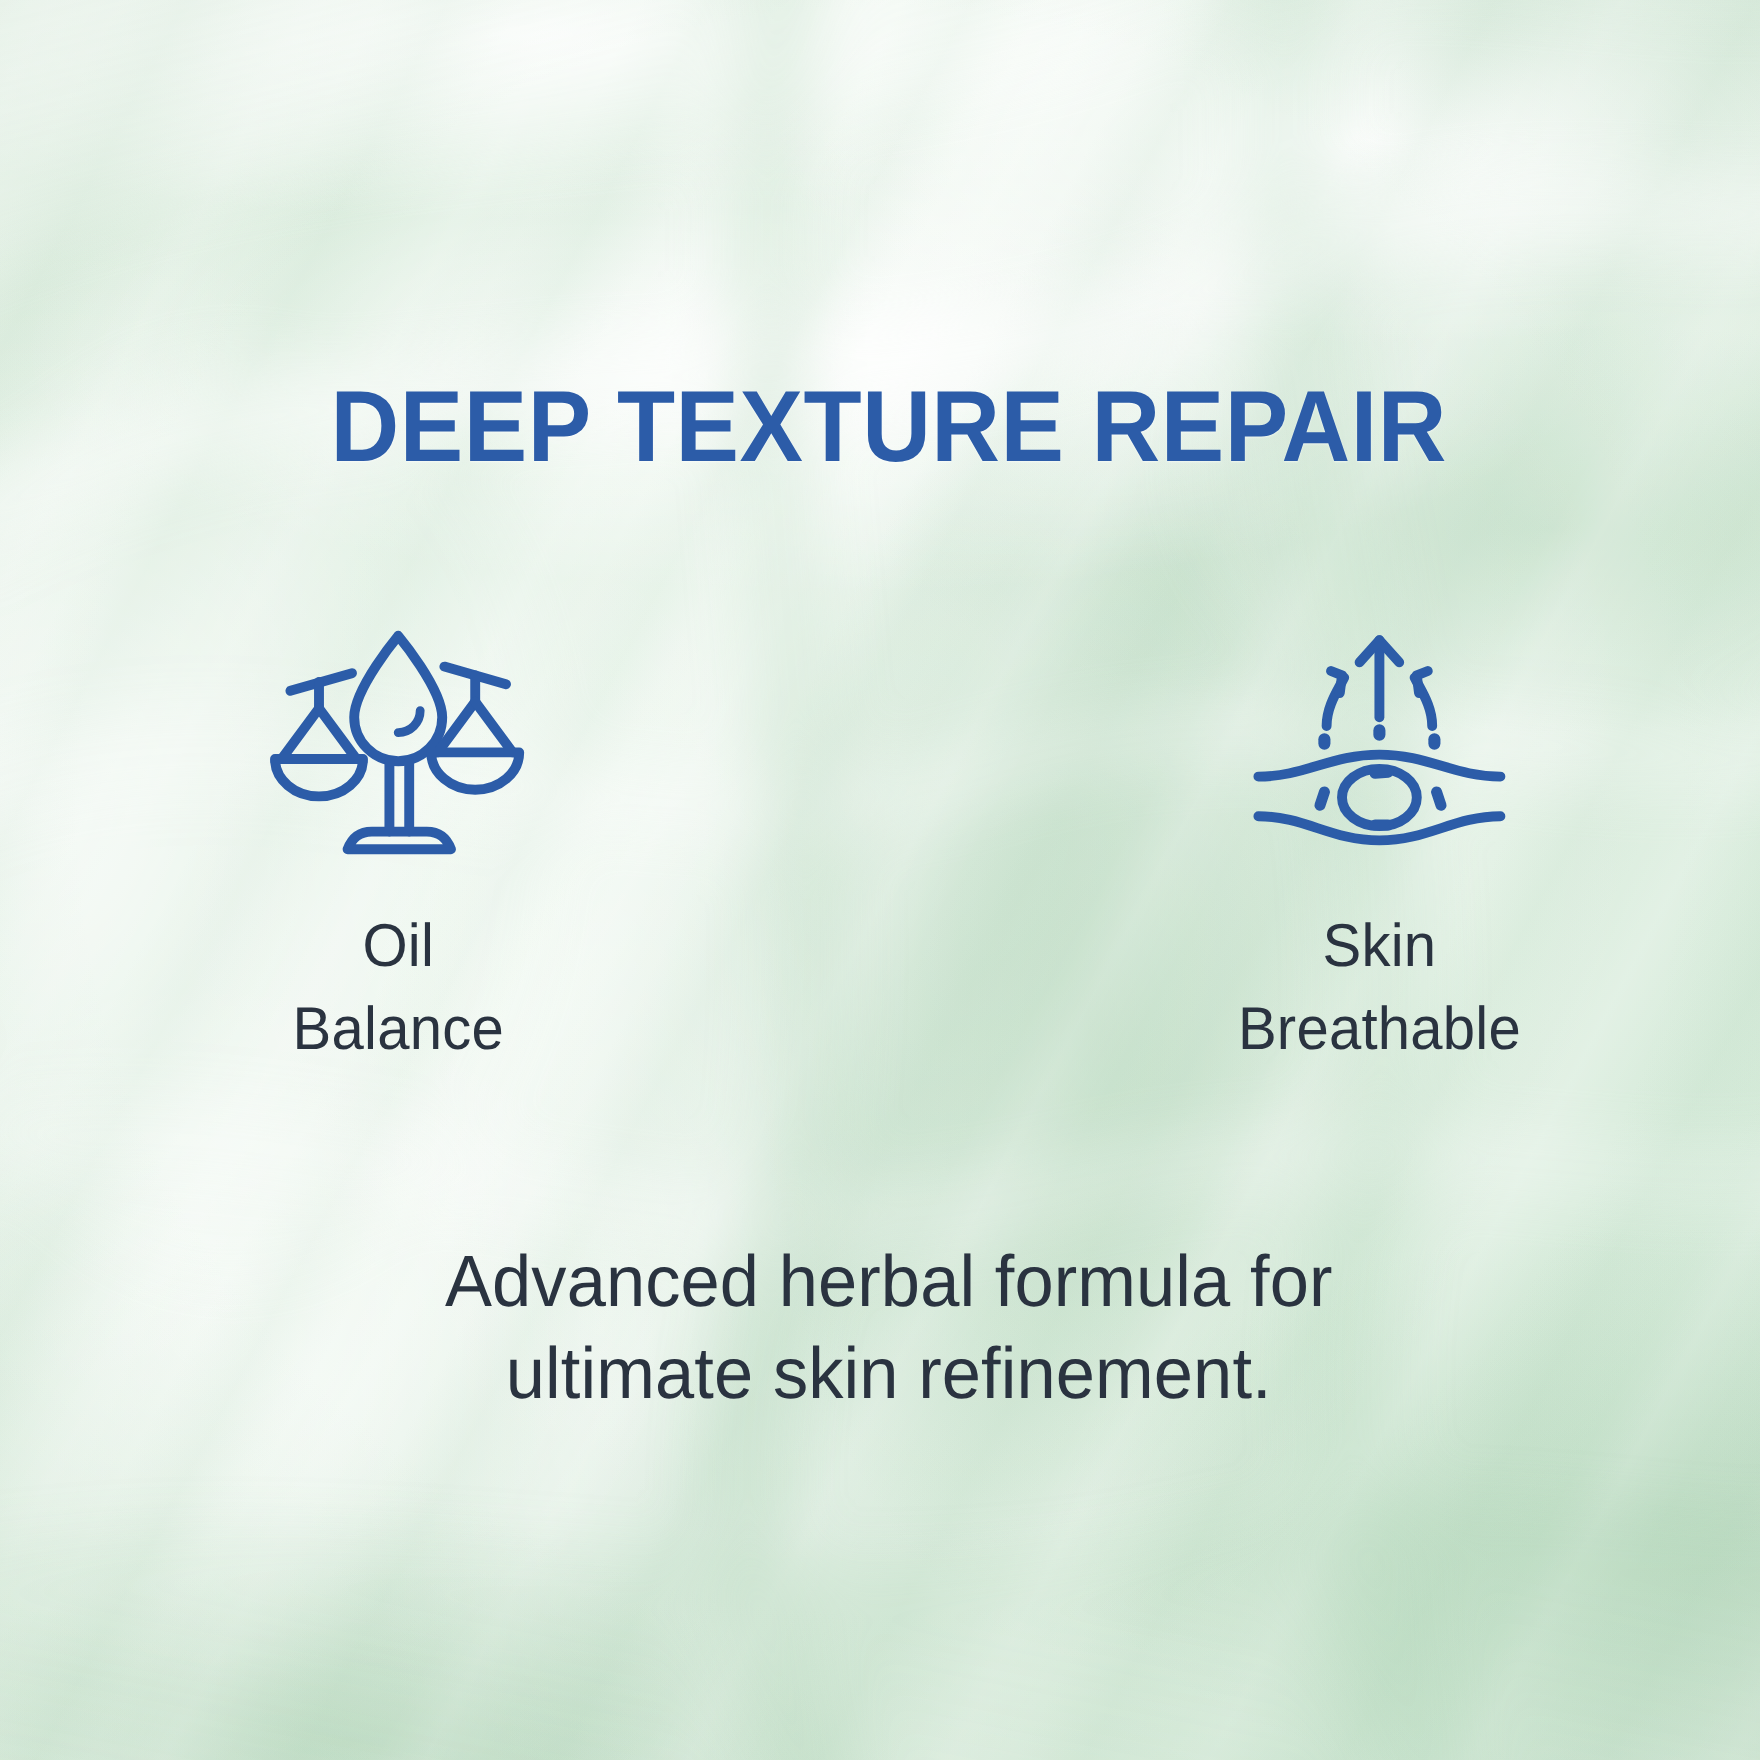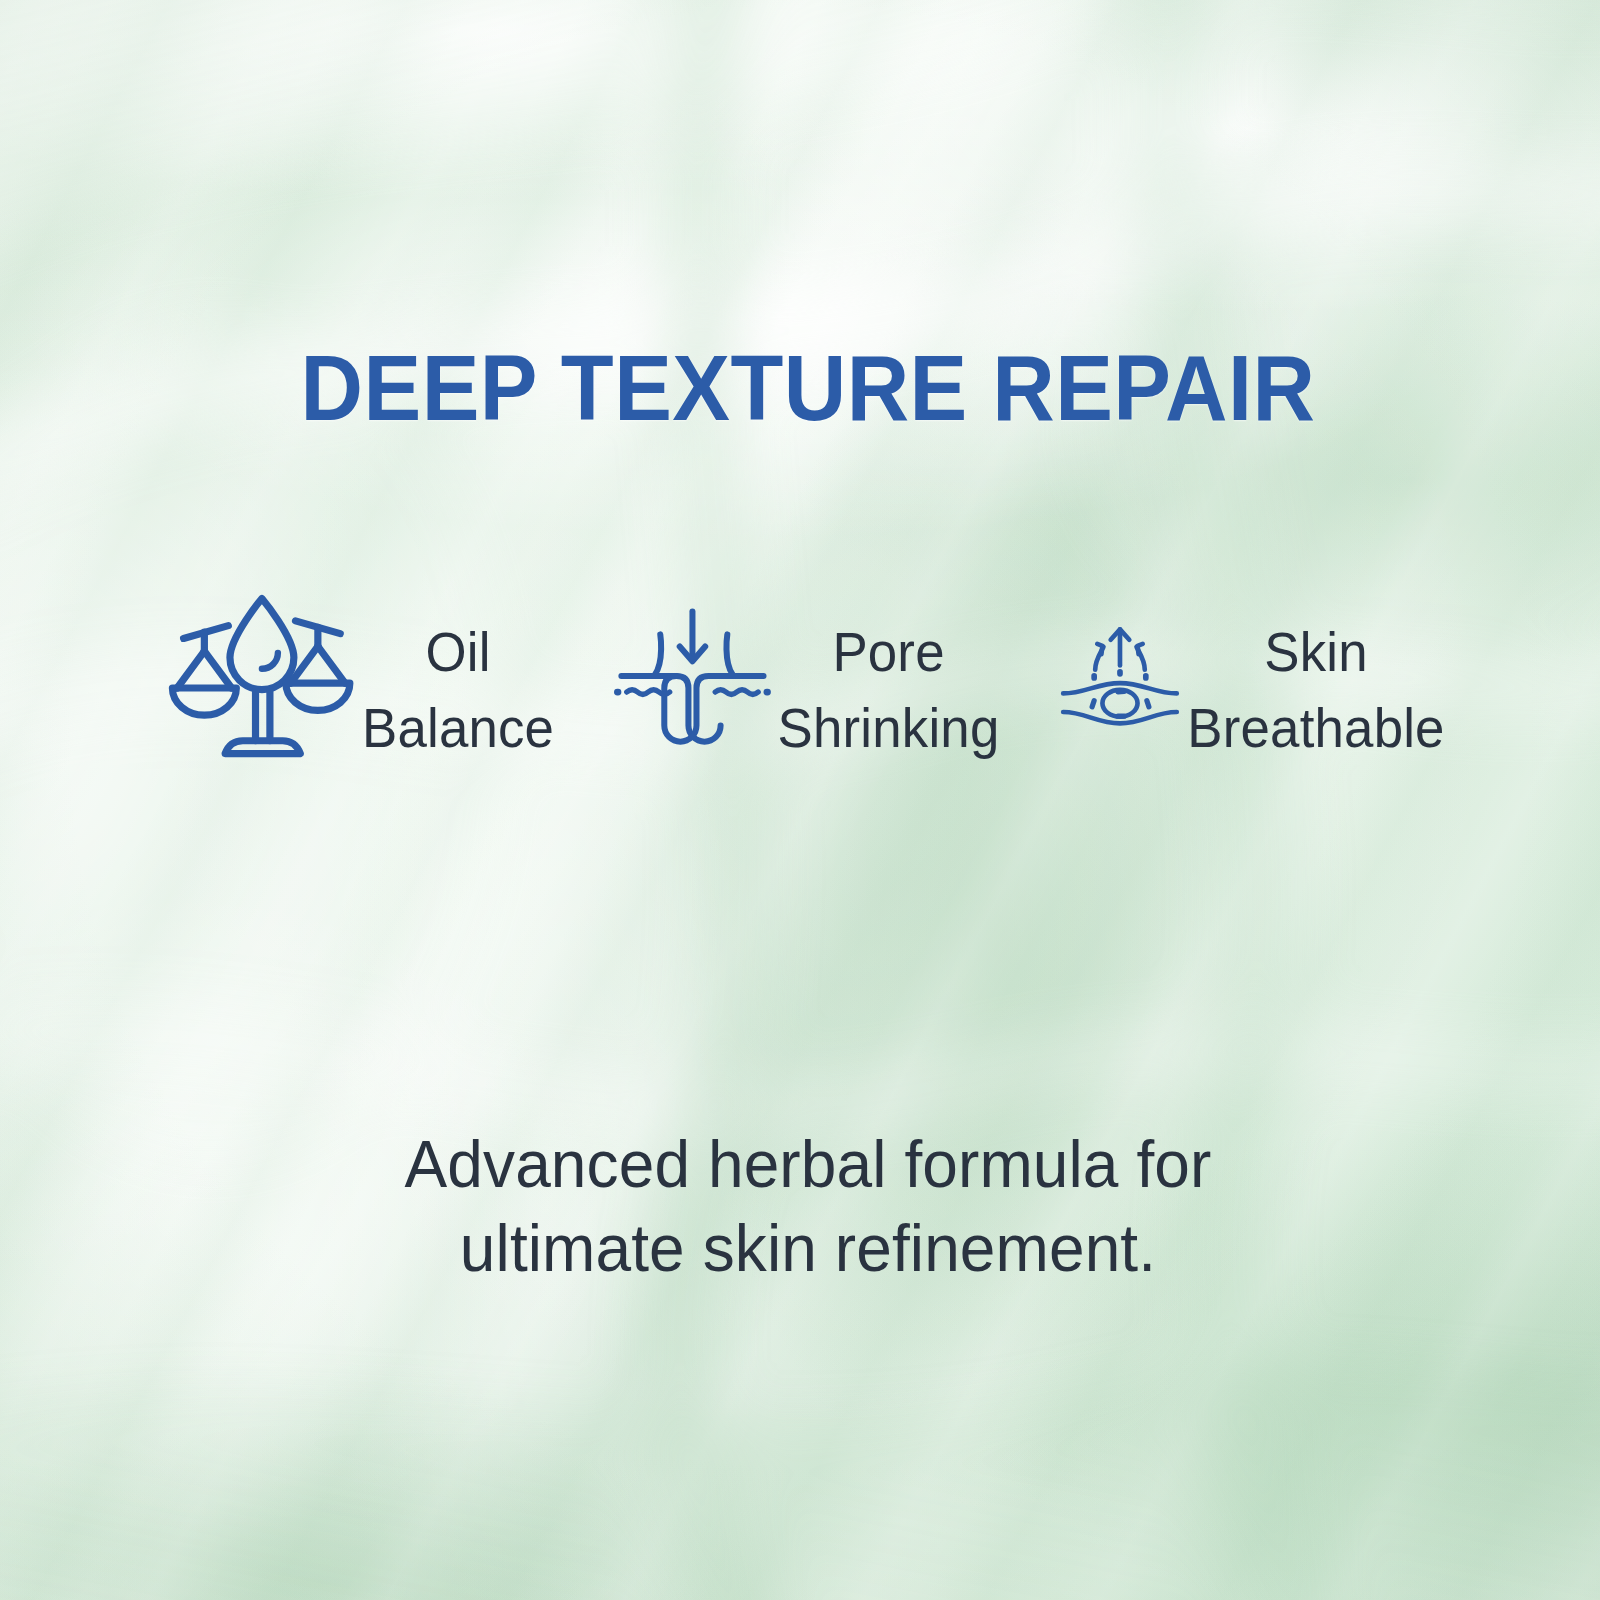--- a/index.html
+++ b/index.html
@@ -63,21 +63,21 @@
     white-space:nowrap;
     text-shadow:0 1px 2px rgba(255,255,255,.55);
   }
 
   #features{
     position:absolute; top:560px; left:150px; right:150px;
     display:flex; justify-content:space-between; align-items:flex-start;
   }
   .feature{
     width:392px;
-    display:flex; align-items:center;
+    display:flex; flex-direction:column; align-items:center;
   }
   .feature-icon{
     width:240px; height:240px;
     display:flex; align-items:center; justify-content:center;
   }
   .feature-icon svg{ width:100%; height:100%; display:block; }
   .feature-label{
     margin-top:22px;
     text-align:center;
     font-size:55px;
@@ -171,49 +171,20 @@
 
           <path d="M150 124 L230 124 a40 34 0 0 1 -80 0 Z"></path>
         </svg>
       </div>
       <div class="feature-label">
         <span>Oil</span>
         <span class="l2">Balance</span>
       </div>
     </div>
 
-    <div class="feature">
-      <div class="feature-icon">
-        <svg viewBox="0 0 240 240" fill="none" stroke="#2c5ca8" stroke-width="9" stroke-linecap="round" stroke-linejoin="round">
-
-          <path d="M120 18 L120 88"></path>
-          <path d="M101 70 L120 92 L139 70"></path>
-
-          <path d="M72 52 C 72 52, 78 92, 64 112"></path>
-
-          <path d="M172 52 C 172 52, 166 92, 180 112"></path>
-
-          <path d="M14 114 L96 114 q18 0 18 18 L114 188 a24 24 0 0 0 48 0"></path>
-
-          <path d="M226 114 L144 114 q-18 0 -18 18 L126 188 a24 24 0 0 1 -48 0 L78 132 q0 -18 18 -18"></path>
-
-          <path d="M22 138 q8 -7 16 0 t16 0 t16 0 t16 0" stroke-width="8"></path>
-
-          <path d="M8 138 L9 138" stroke-width="10"></path>
-
-          <path d="M154 138 q8 -7 16 0 t16 0 t16 0 t16 0" stroke-width="8"></path>
-
-          <path d="M231 138 L232 138" stroke-width="10"></path>
-        </svg>
-      </div>
-      <div class="feature-label">
-        <span>Pore</span>
-        <span class="l2">Shrinking</span>
-      </div>
-    </div>
 
     <div class="feature">
       <div class="feature-icon">
         <svg viewBox="0 0 240 240" fill="none" stroke="#2c5ca8" stroke-width="9" stroke-linecap="round" stroke-linejoin="round">
 
           <path d="M120 22 L120 92"></path>
           <path d="M102 42 L120 22 L138 42"></path>
           <path d="M120 104 L120 108" stroke-width="11"></path>
 
           <path d="M72 100 C 72 82, 82 68, 88 56"></path>

